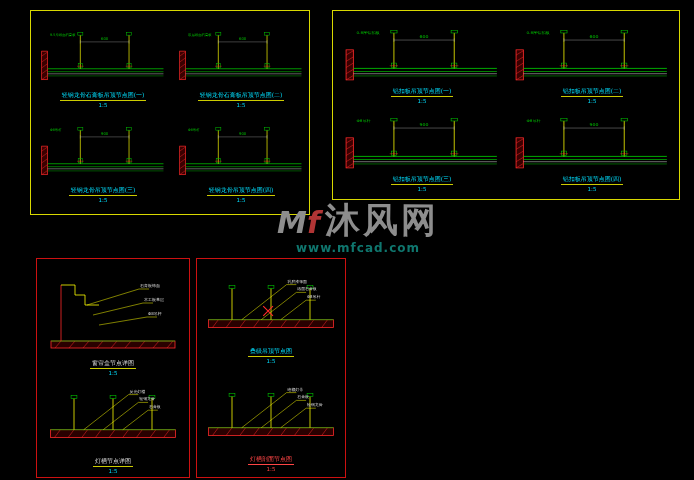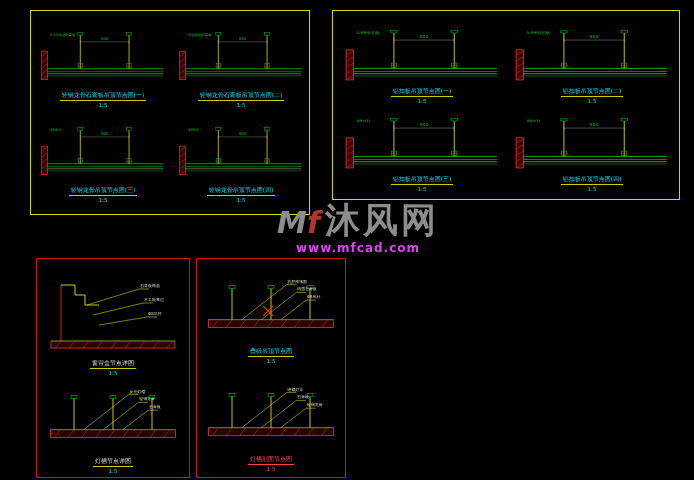--- a/index.html
+++ b/index.html
@@ -18,21 +18,21 @@
   .red-cap .s{color:#ff4545;}
   .dimtxt{fill:#00c400;font-size:4.5px;}
   .notetxt{fill:#00c400;font-size:4px;}
   .leadtxt{fill:#dddddd;font-size:4px;}
   
   .wm{position:absolute;left:260px;top:203px;width:196px;text-align:center;}
   .wm-row{display:flex;align-items:flex-end;justify-content:center;gap:5px;}
   .wm-logo{font-style:italic;font-weight:bold;font-size:30px;line-height:1;color:#8d8d8d;}
   .wm-logo .f{color:#b03434;}
   .wm-name{font-size:35px;line-height:1;color:#8d8d8d;font-weight:bold;letter-spacing:3px;}
-  .wm-url{font-size:12px;color:#d946ef;letter-spacing:1px;margin-top:3px;font-weight:bold;}
+  .wm-url{font-size:12px;color:#0f766e;letter-spacing:1px;margin-top:3px;font-weight:bold;}
 </style>
 </head>
 <body>
 
 <div class="canvas">
 
   <svg width="0" height="0" style="position:absolute">
     <defs>
       <symbol id="sym-flat" viewBox="0 0 150 70">
         <g>

